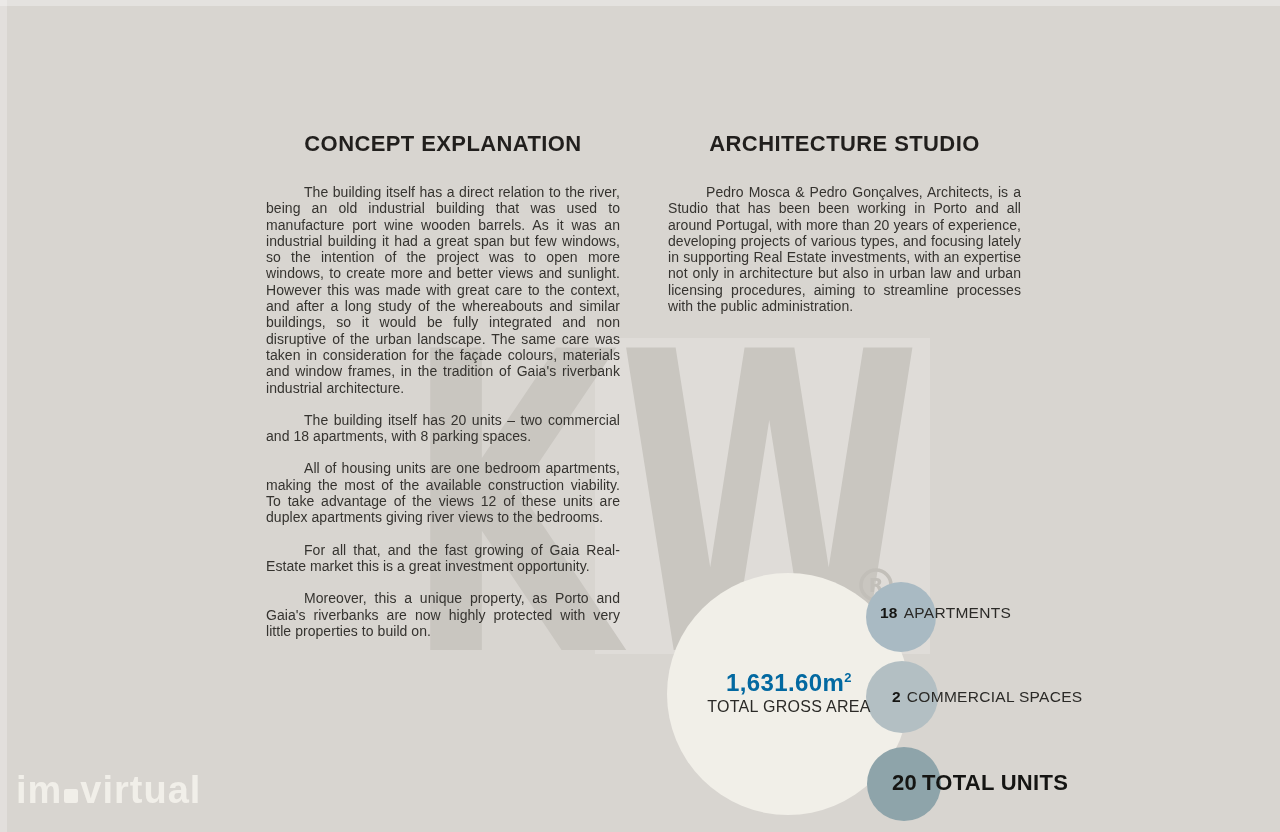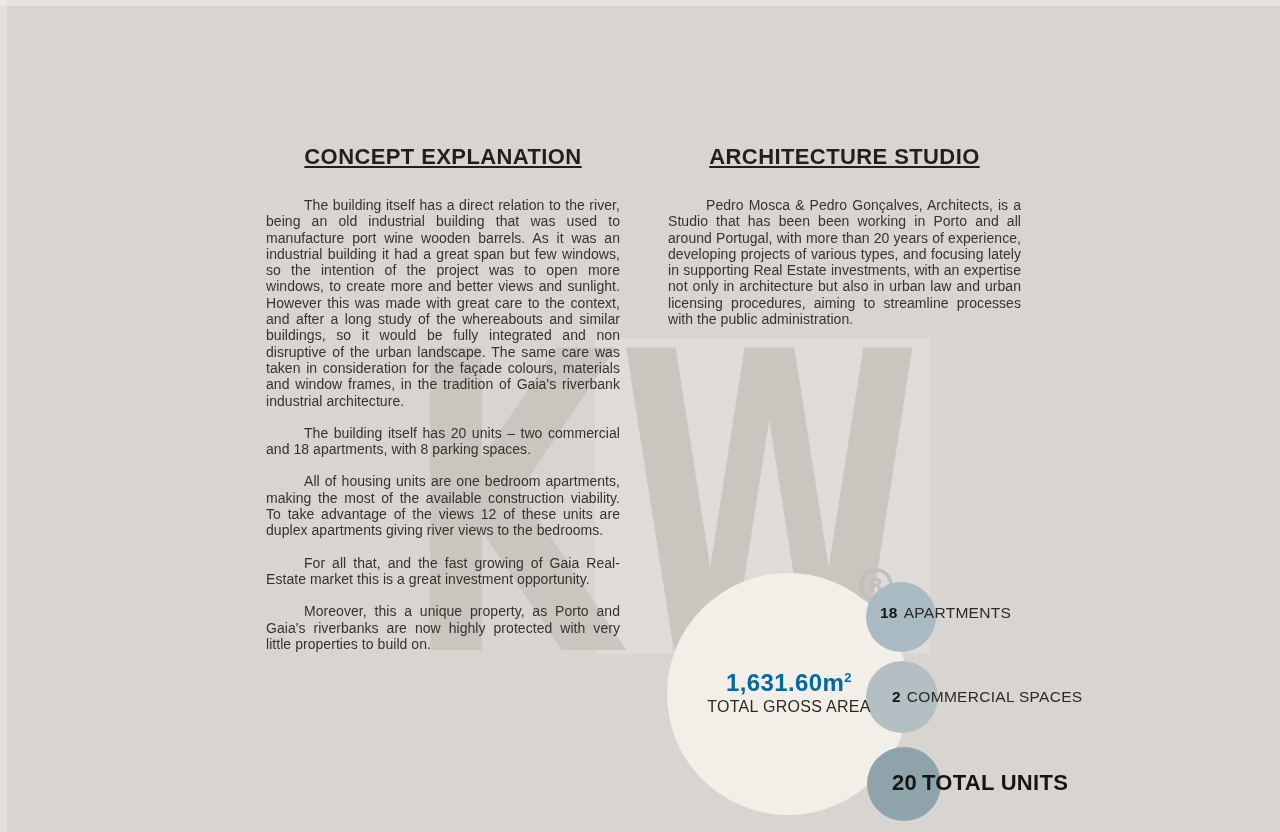--- a/index.html
+++ b/index.html
@@ -36,23 +36,22 @@
   
   .col { position: absolute; top: 131px; z-index: 3; color: #35332f; }
   .col-1 { left: 266px; width: 354px; }
   .col-2 { left: 668px; width: 353px; }
   .col h2 {
     font-size: 22px;
     font-weight: bold;
     color: #211f1d;
     text-align: center;
     letter-spacing: 0.4px;
-    margin: 13px 0 27px 0;
+    margin: 0 0 27px 0;
     white-space: nowrap;
-    text-decoration: underline;
   }
   .col p {
     font-size: 14px;
     line-height: 16.3px;
     text-align: justify;
     text-indent: 38px;
     letter-spacing: 0.05px;
     margin: 0 0 16px 0;
   }
 
@@ -134,14 +133,15 @@
   <div class="stat-circle sc-1" style="background: rgb(169, 186, 195);"></div>
   <div class="stat-circle sc-2" style="background: rgb(179, 191, 195);"></div>
   <div class="stat-circle sc-3" style="background: rgb(142, 164, 170);"></div>
 
   <div class="stat-label sl-1"><b>18</b><span class="lbl">APARTMENTS</span></div>
 
   <div class="stat-label sl-2"><b>2</b><span class="lbl">COMMERCIAL SPACES</span></div>
 
   <div class="stat-label sl-3"><b>20</b><span class="lbl">TOTAL UNITS</span></div>
 
+  <div class="imv"><span>im</span><span class="imv-o"></span><span>virtual</span></div>
 
 </div>
 
 </body></html>

